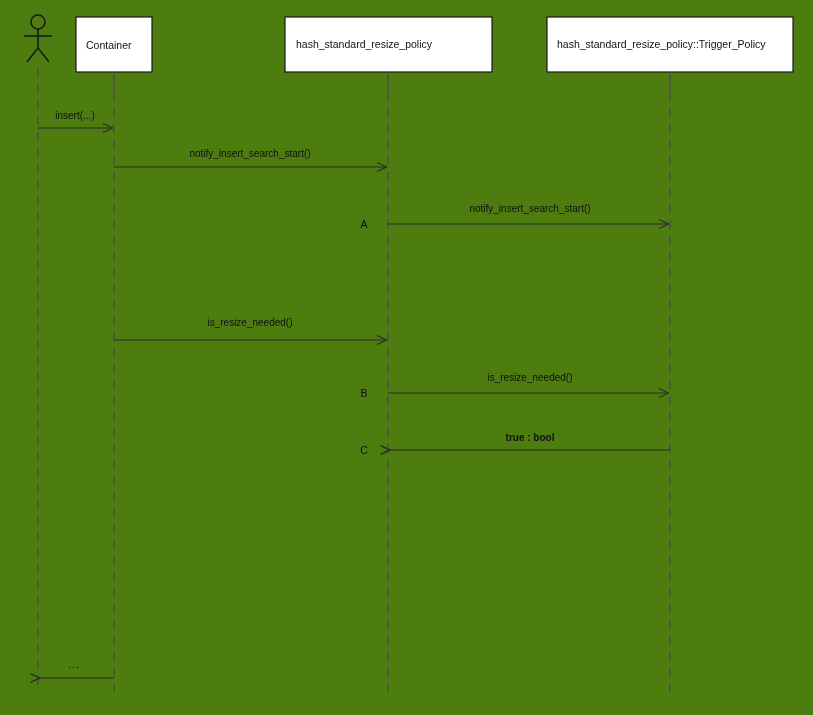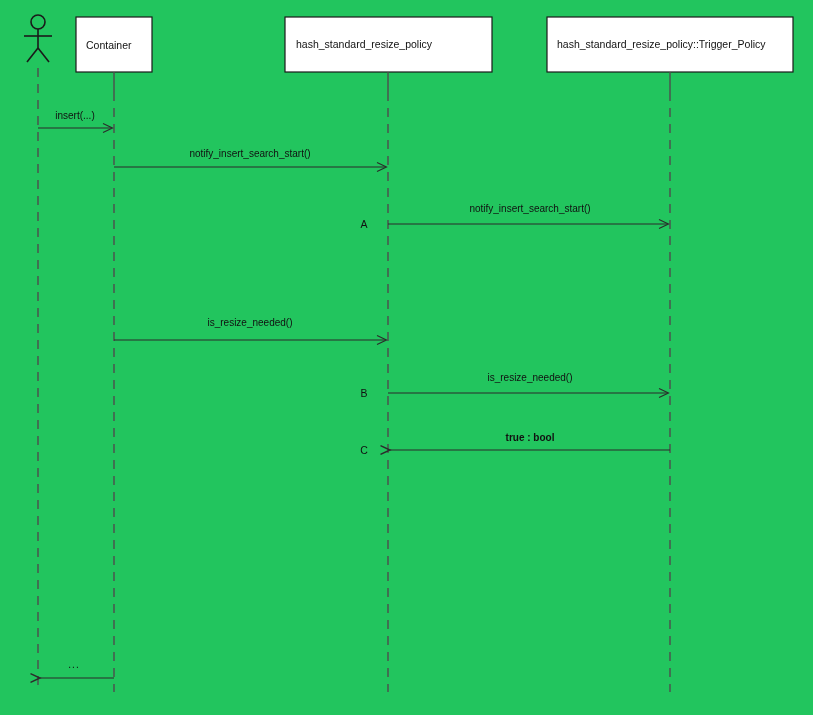--- a/index.html
+++ b/index.html
@@ -10,21 +10,21 @@
   body {
     width: 813px;
     height: 715px;
     font-family: "Liberation Sans", sans-serif;
     overflow: hidden;
   }
   #diagram-root {
     position: relative;
     width: 813px;
     height: 715px;
-    background: #22c55e;
+    background: #4d7c0f;
   }
   svg#seq {
     display: block;
     width: 813px;
     height: 715px;
   }
   .lifeline-box {
     fill: #ffffff;
     stroke: #1a1a1a;
     stroke-width: 1.2;

